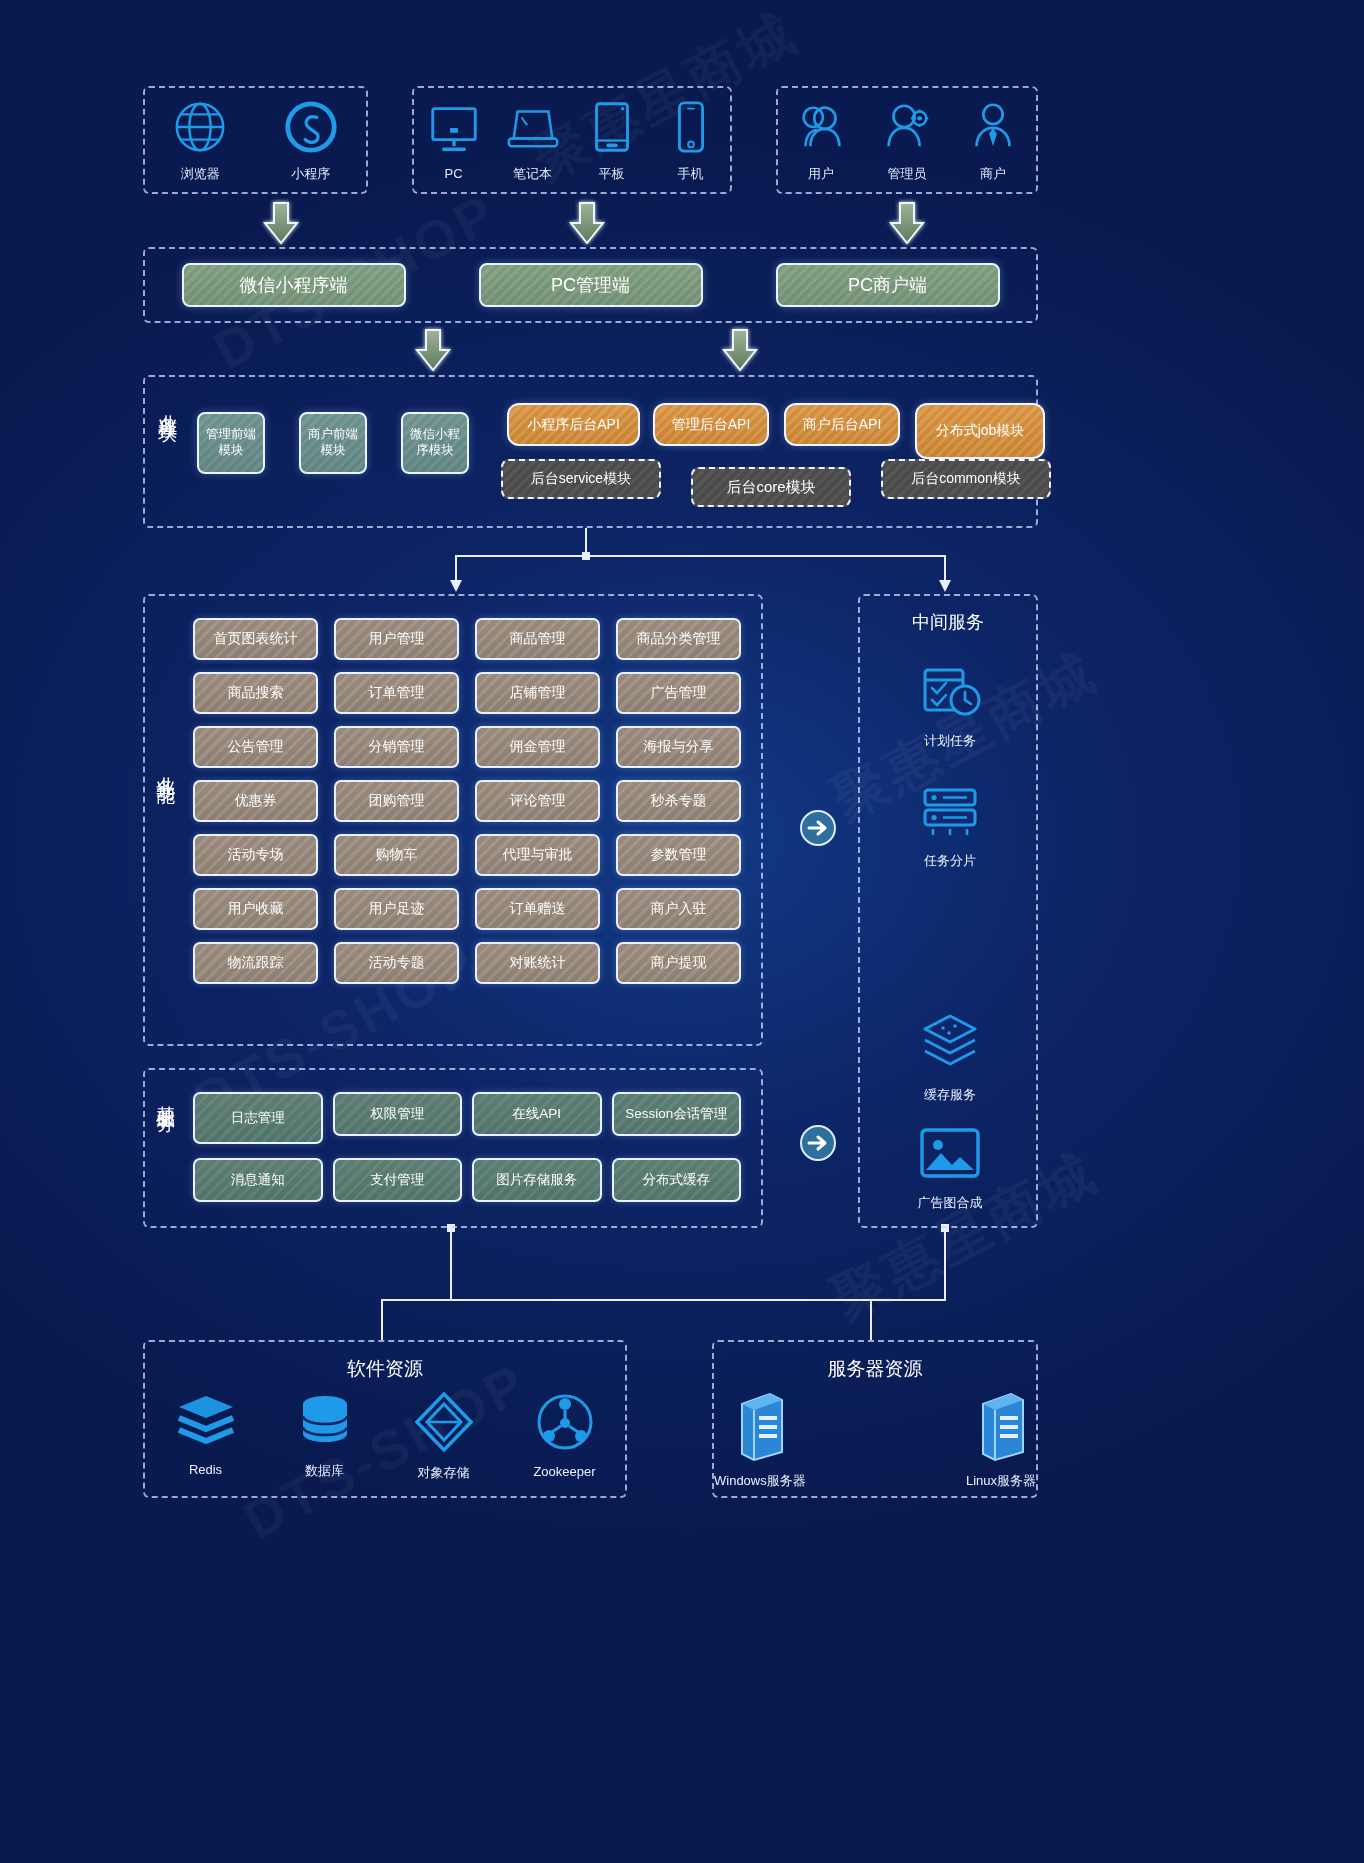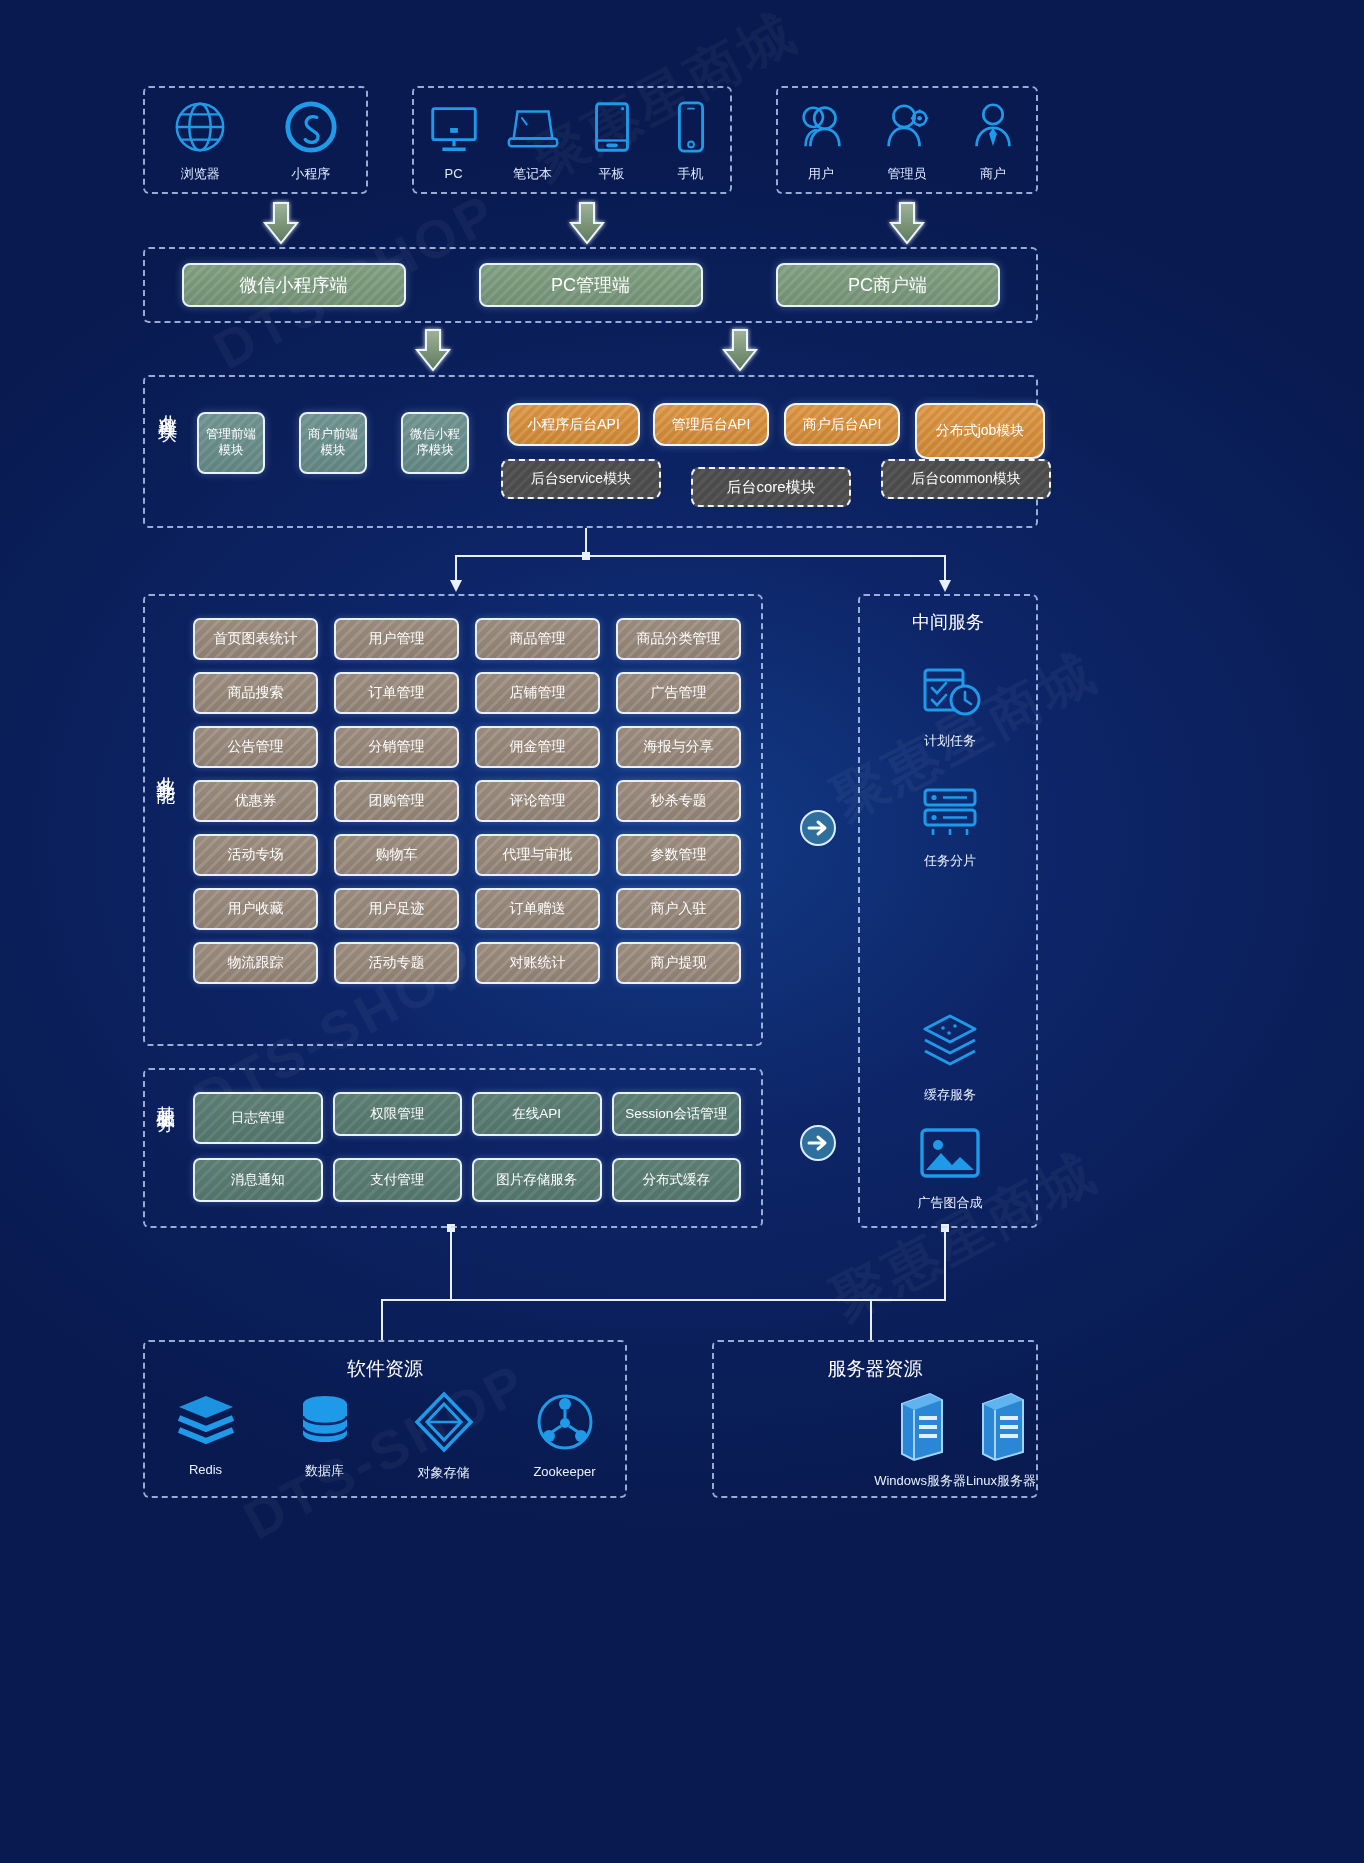--- a/index.html
+++ b/index.html
@@ -401,21 +401,21 @@
         <circle cx="33" cy="33" r="5" fill="#1e9ae8"></circle>
         <path d="M33,20 v8 M29,36 l-9,6 M37,36 l9,6" stroke="#1e9ae8" stroke-width="3"></path>
       </svg>
       <div class="res-label">Zookeeper</div>
     </div>
   </div>
 </div>
 
 <div class="dash" style="left:712px;top:1340px;width:326px;height:158px;">
   <div class="panel-title" style="top:14px;font-size:19px;">服务器资源</div>
-  <div style="position:absolute;left:0;top:48px;width:100%;display:flex;justify-content:flex-end;">
+  <div style="position:absolute;left:0;top:48px;width:100%;display:flex;justify-content:space-between;">
     <div class="res-item">
       <svg width="56" height="72" viewBox="0 0 56 72">
         <path d="M10,14 L38,4 L50,10 L50,62 L22,70 L10,64 Z" fill="#2b86d6" stroke="#9fd4ff" stroke-width="2"></path>
         <path d="M10,14 L38,4 L50,10 L22,20 Z" fill="#5fb4f0"></path>
         <path d="M22,20 L22,70" stroke="#9fd4ff" stroke-width="2"></path>
         <rect x="27" y="26" width="18" height="4" fill="#dff0ff"></rect>
         <rect x="27" y="35" width="18" height="4" fill="#dff0ff"></rect>
         <rect x="27" y="44" width="18" height="4" fill="#dff0ff"></rect>
       </svg>
       <div class="res-label">Windows服务器</div>

